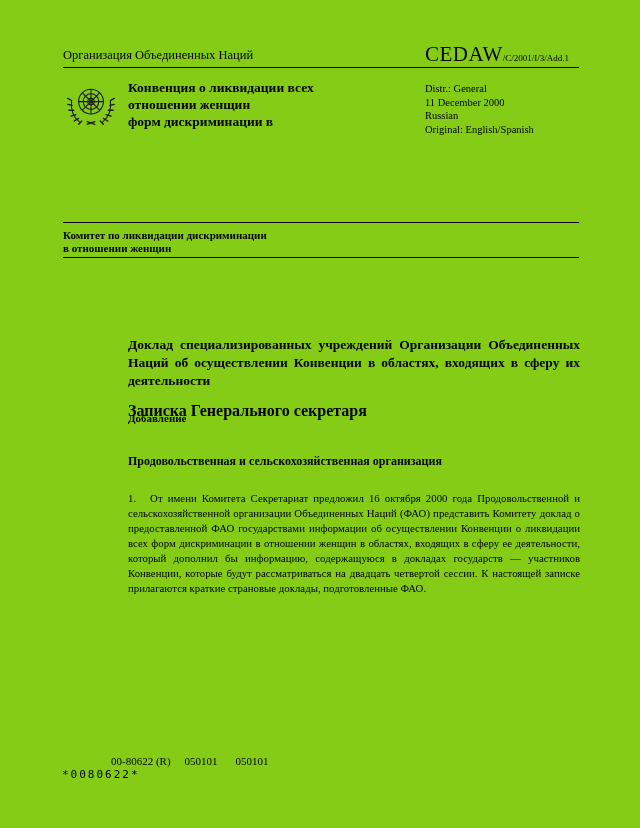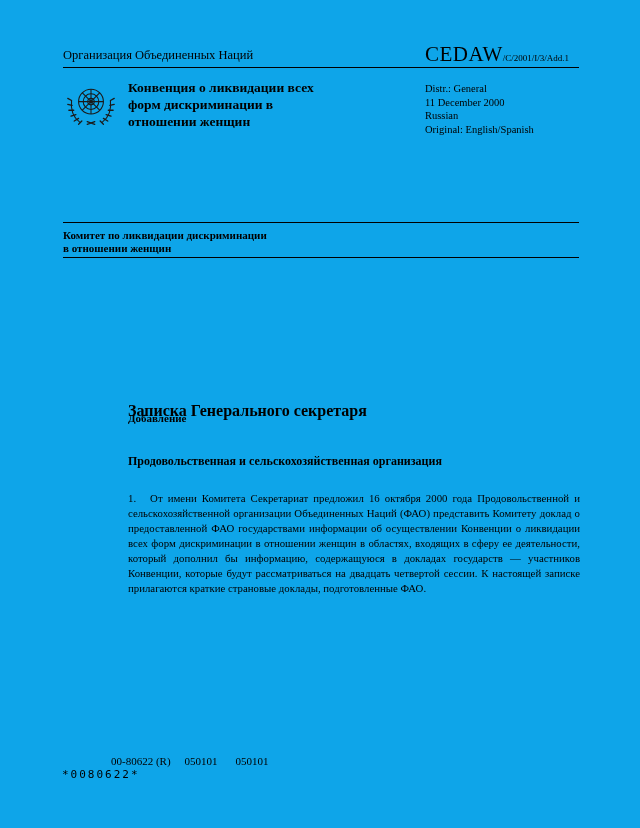--- a/index.html
+++ b/index.html
@@ -1,21 +1,21 @@
 <!DOCTYPE html>
 <html><head>
 <meta charset="utf-8">
 <style>
   html, body { margin: 0; padding: 0; background: #e9e9e9; }
   .page {
     position: relative;
     width: 640px;
     height: 828px;
     margin: 0 auto;
-    background: #0ea5e9;
+    background: #84cc16;
     color: #000;
     font-family: "Liberation Serif", serif;
     overflow: hidden;
   }
   .rule {
     position: absolute;
     left: 63px;
     right: 61px;
     height: 0;
     border-top: 1px solid #000;
@@ -152,37 +152,38 @@
       </g>
       <g stroke="#1a1a1a" stroke-width="2.4" stroke-linecap="round">
         <path d="M14 38 l-7 -4 M15 47 l-8 -2 M18 56 l-9 0 M22 64 l-9 3 M27 71 l-8 5 M33 76 l-6 6"></path>
         <path d="M86 38 l7 -4 M85 47 l8 -2 M82 56 l9 0 M78 64 l9 3 M73 71 l8 5 M67 76 l6 6"></path>
         <path d="M43 82 L57 77 M43 77 L57 82"></path>
       </g>
     </svg>
   </div>
   <div class="conv-title">
     <div>Конвенция о ликвидации всех</div>
+    <div>отношении женщин</div>
     <div>форм дискриминации в</div>
-    <div>отношении женщин</div>
   </div>
   <div class="distr-block">
     <div>Distr.: General</div>
     <div>11 December 2000</div>
     <div>Russian</div>
     <div>Original: English/Spanish</div>
   </div>
 
   <div class="rule" style="top:222px;"></div>
   <div class="committee-name">
     <div>Комитет по ликвидации дискриминации</div>
     <div>в отношении женщин</div>
   </div>
   <div class="rule" style="top:257px;"></div>
 
+  <div class="doc-title">Доклад специализированных учреждений Организации Объединенных Наций об осуществлении Конвенции в областях, входящих в сферу их деятельности</div>
   <div class="note-sg">Записка Генерального секретаря</div>
   <div class="addendum">Добавление</div>
   <div class="section-title">Продовольственная и сельскохозяйственная организация</div>
 
   <div class="paragraphs">
     <p class="para">
       <span class="pnum">1.</span><span>От имени Комитета Секретариат предложил 16 октября 2000 года Продовольственной и сельскохозяйственной организации Объединенных Наций (ФАО) представить Комитету доклад о предоставленной ФАО государствами информации об осуществлении Конвенции о ликвидации всех форм дискриминации в отношении женщин в областях, входящих в сферу ее деятельности, который дополнил бы информацию, содержащуюся в докладах государств — участников Конвенции, которые будут рассматриваться на двадцать четвертой сессии. К настоящей записке прилагаются краткие страновые доклады, подготовленные ФАО.</span>
     </p>
   </div>
 

